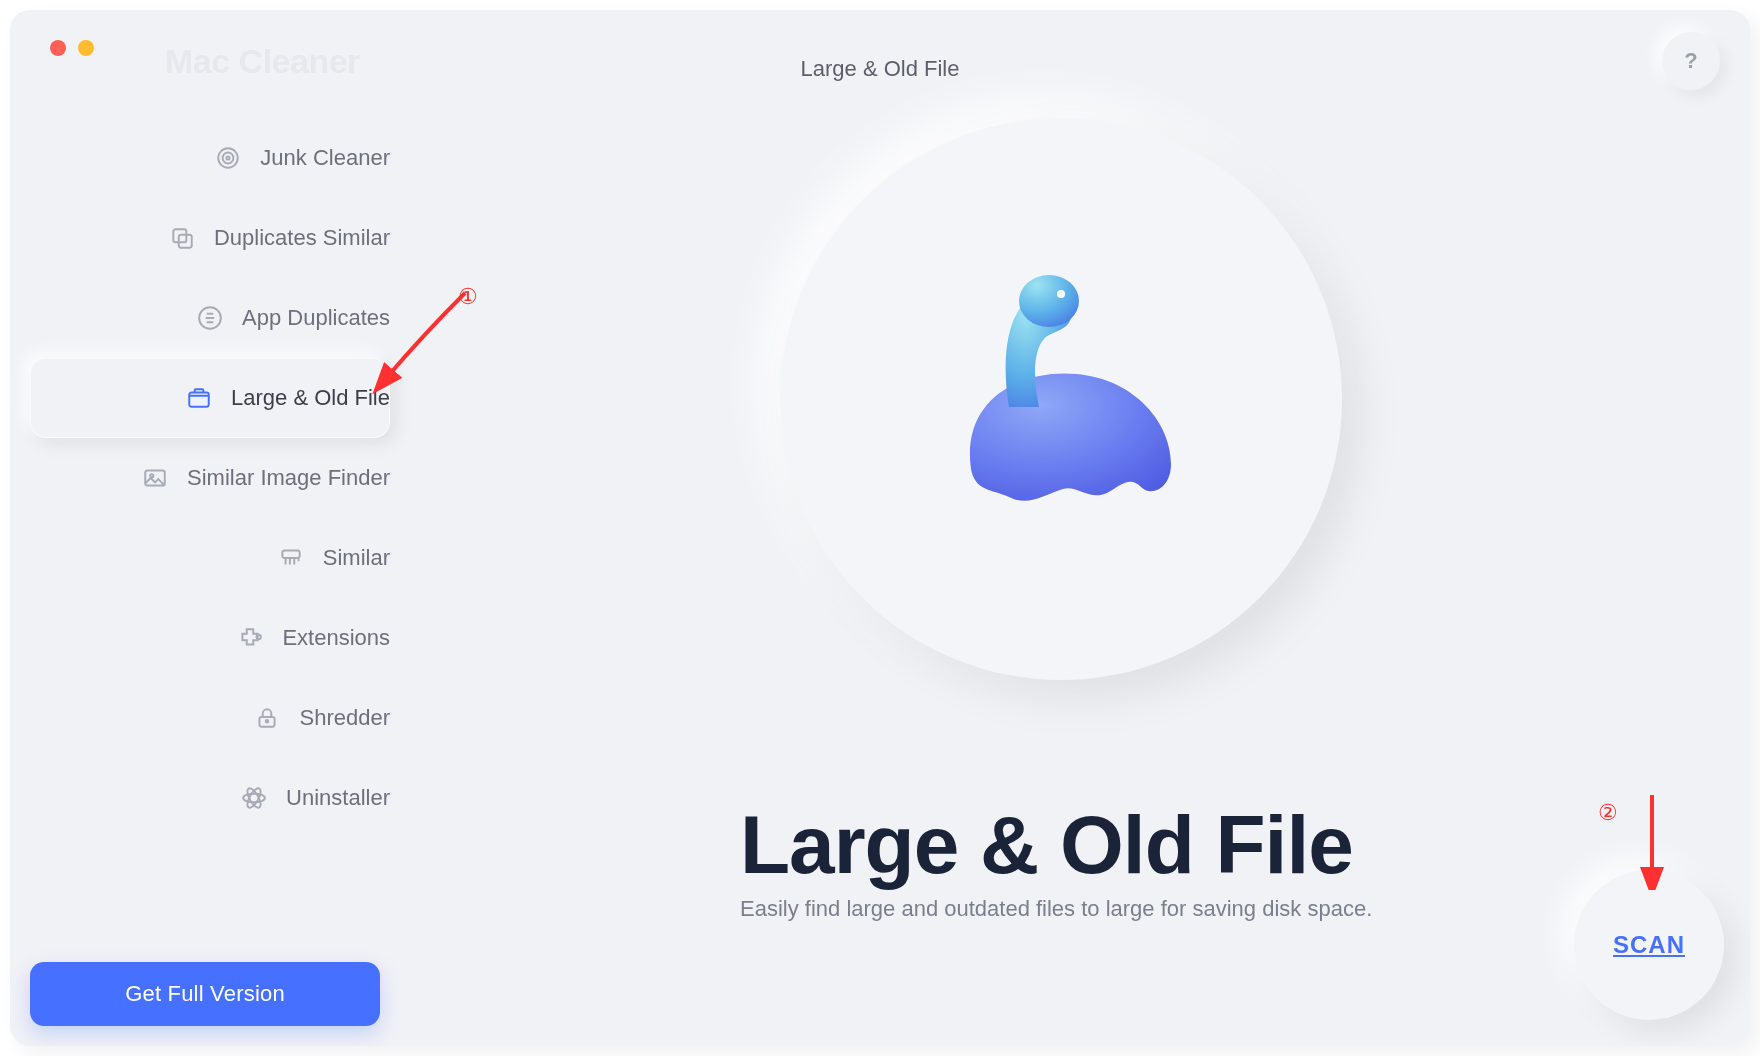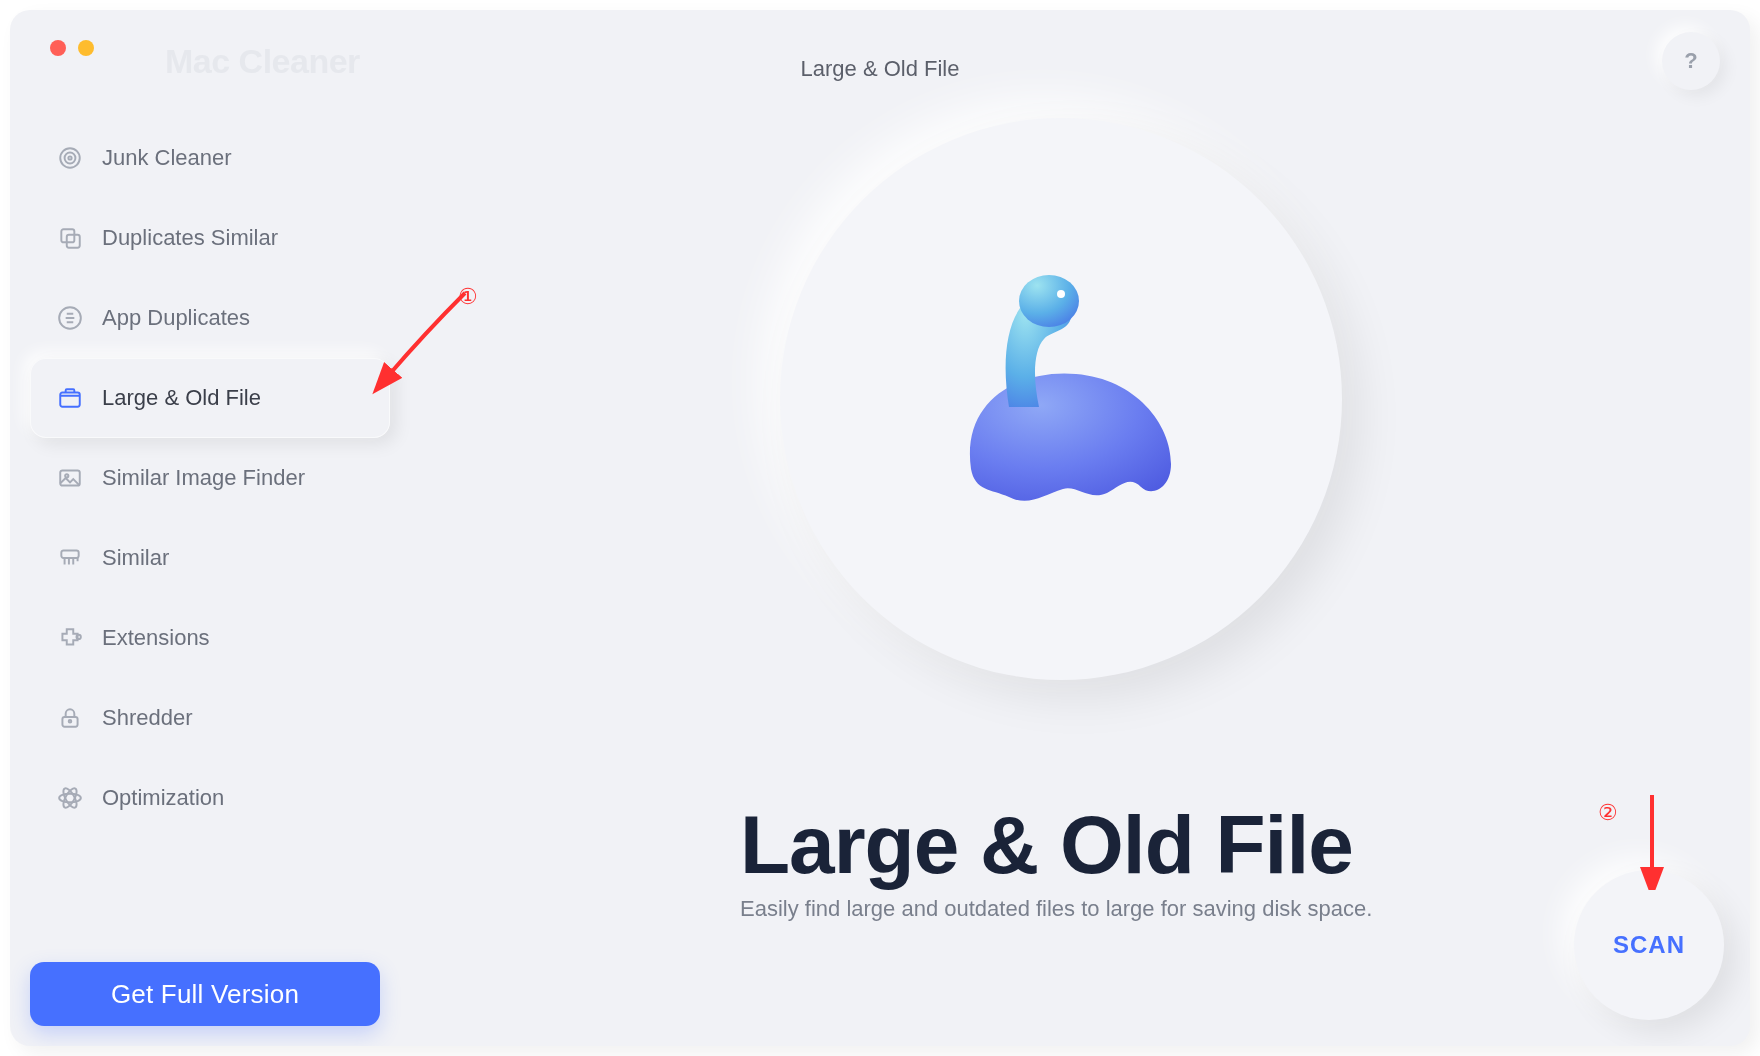--- a/index.html
+++ b/index.html
@@ -77,20 +77,21 @@
       top: 108px;
       width: 360px;
     }
     .sidebar-item {
       height: 80px;
       display: flex;
       align-items: center;
       padding-left: 26px;
       cursor: pointer;
       position: relative;
+      justify-content: flex-end;
     }
     .sidebar-item.active {
       background: #f1f2f6;
       border-radius: 16px;
       box-shadow: 6px 6px 18px rgba(0,0,0,0.08), -6px -6px 16px rgba(255,255,255,0.9), inset 0 0 0 1px rgba(255,255,255,0.6);
     }
     .sidebar-icon {
       width: 28px; height: 28px;
       display: flex;
       align-items: center;
@@ -105,21 +106,21 @@
     .sidebar-item.active .sidebar-label { color: #3b3f4a; }
     .sidebar-item.active .sidebar-icon svg { stroke: #4670ff; fill: none; }
     .icon-stroke { stroke: #a6abb6; fill: none; stroke-width: 1.8; }
     .get-full {
       position: absolute;
       left: 20px; bottom: 20px;
       width: 350px; height: 64px;
       background: #4670ff;
       border-radius: 14px;
       color: #fff;
-      font-size: 26px;
+      font-size: 22px;
       font-weight: 500;
       display: flex;
       align-items: center;
       justify-content: center;
       letter-spacing: 0.2px;
       box-shadow: 0 8px 20px rgba(70,112,255,0.25);
       cursor: pointer;
     }
     .mascot-circle {
       position: absolute;
@@ -155,20 +156,21 @@
       background: #f3f4f8;
       box-shadow: 12px 12px 30px rgba(0,0,0,0.08), -12px -12px 30px rgba(255,255,255,0.9);
       display: flex;
       align-items: center;
       justify-content: center;
       color: #4670ff;
       font-size: 24px;
       font-weight: 700;
       letter-spacing: 1px;
       cursor: pointer;
+      text-decoration: underline;
     }
     
     .annotation {
       position: absolute;
       pointer-events: none;
     }
     .anno-num {
       position: absolute;
       color: #ff3030;
       font-size: 22px;
@@ -278,21 +280,21 @@
     </div>
 
     <div class="sidebar-item">
       <span class="sidebar-icon">
         <svg width="26" height="26" viewBox="0 0 24 24" class="icon-stroke">
             <ellipse cx="12" cy="12" rx="10" ry="4"></ellipse>
             <ellipse cx="12" cy="12" rx="10" ry="4" transform="rotate(60 12 12)"></ellipse>
             <ellipse cx="12" cy="12" rx="10" ry="4" transform="rotate(-60 12 12)"></ellipse>
           </svg>
       </span>
-      <span class="sidebar-label">Optimization</span>
+      <span class="sidebar-label">Uninstaller</span>
     </div>
 
   </div>
 
   <div class="get-full">
     <span>Get Full Version</span>
   </div>
 
   <div class="mascot-circle">
     <svg width="320" height="320" viewBox="0 0 320 320">

